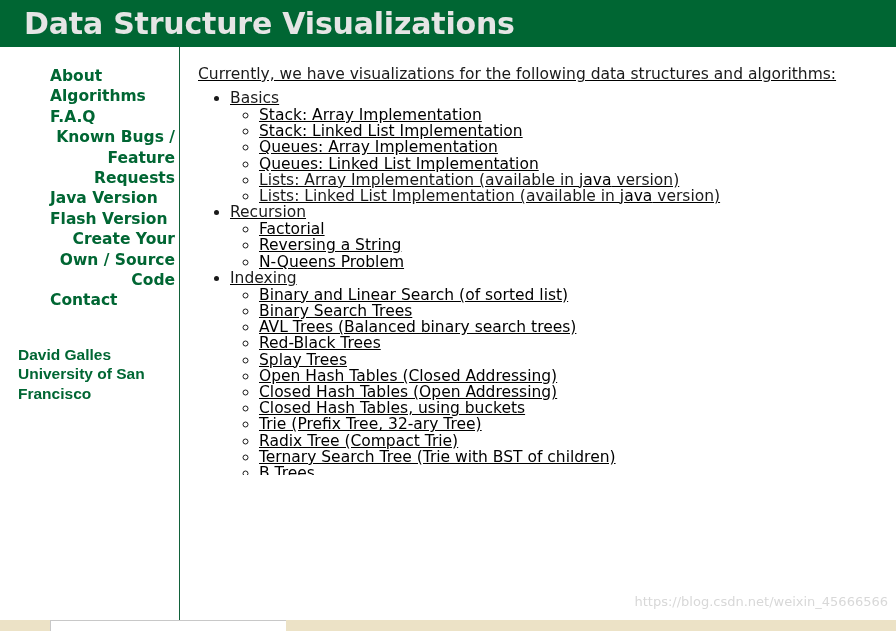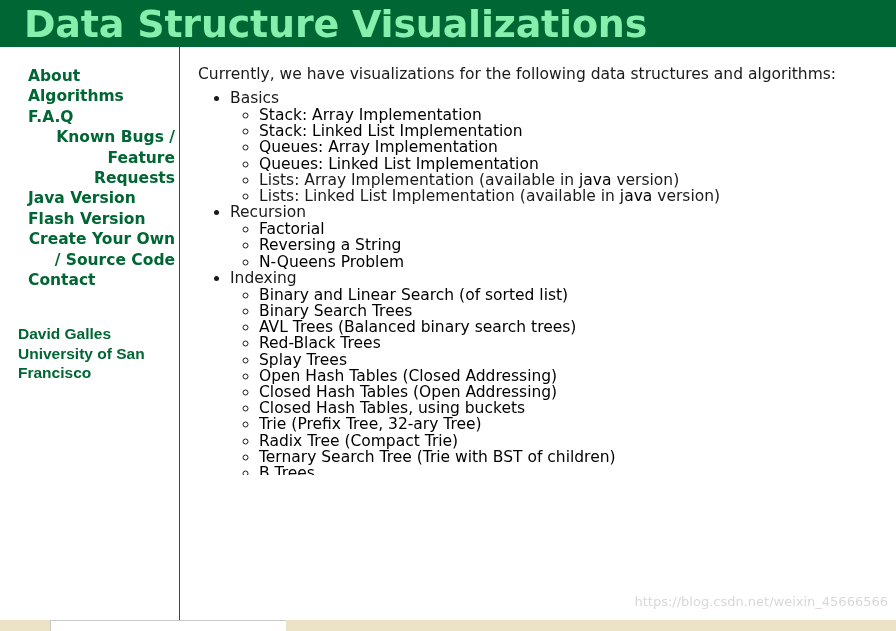--- a/index.html
+++ b/index.html
@@ -26,22 +26,22 @@
   
   .banner {
     height: 47px;
     background: #006633;
     width: 100%;
     display: flex;
     align-items: center;
     overflow: hidden;
   }
   .banner-title {
-    color: #86efac;
-    font-size: 38px;
+    color: #e5e5e5;
+    font-size: 30px;
     font-weight: bold;
     letter-spacing: -0.2px;
     padding-left: 24px;
     white-space: nowrap;
     font-family: "DejaVu Sans", sans-serif;
   }
   
   .body-wrap {
     display: flex;
     align-items: flex-start;
@@ -51,20 +51,21 @@
     width: 180px;
     min-width: 180px;
     box-sizing: border-box;
     border-right: 1px solid #12613a;
     height: 573px;
     padding-top: 19px;
     text-align: center;
   }
   .nav {
     padding: 0 4px 0 8px;
+    margin-left: 22px;
   }
   .nav a {
     display: inline;
     color: #006633;
     font-weight: bold;
     font-size: 15.5px;
     line-height: 19.4px;
     text-decoration: none;
     font-family: "DejaVu Sans", sans-serif;
   }
@@ -86,20 +87,21 @@
     text-align: left;
     padding: 0 18px;
   }
   
   .main {
     flex: 1;
     padding: 17px 0 0 18px;
     box-sizing: border-box;
     overflow: hidden;
     height: 428px;
+    text-decoration: underline;
   }
   .intro {
     color: #1a1a1a;
     font-size: 15.5px;
     margin: 0 0 6px 0;
     line-height: 20px;
     font-family: "DejaVu Sans", sans-serif;
   }
   ul {
     margin: 0;

